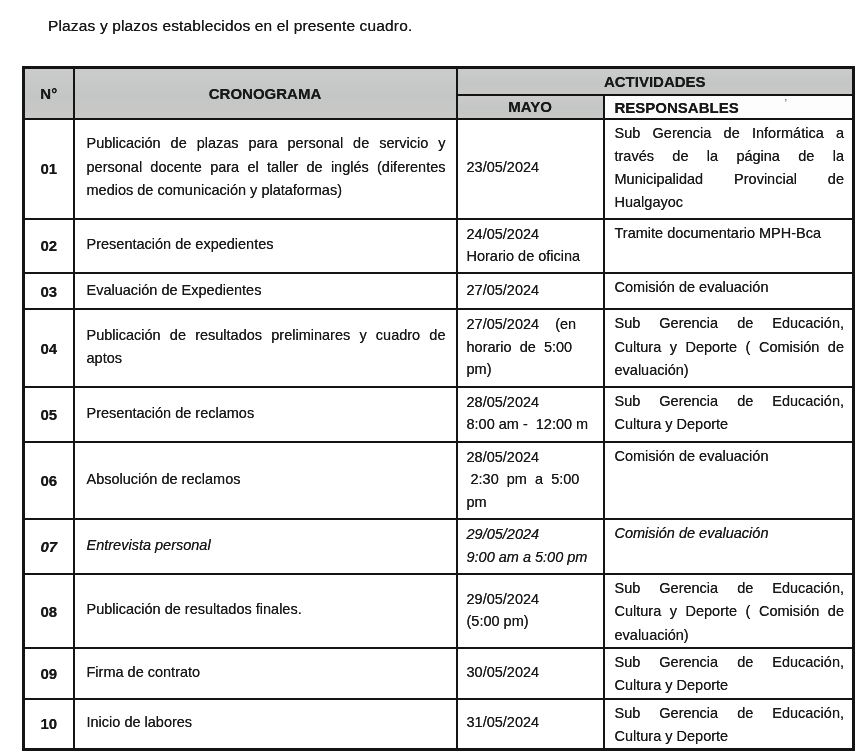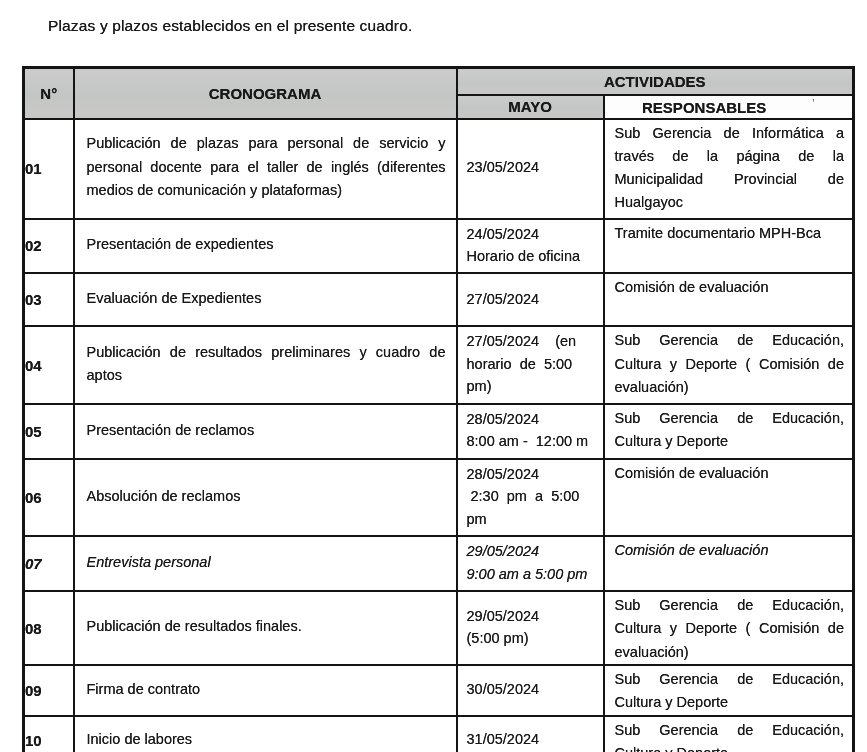--- a/index.html
+++ b/index.html
@@ -28,36 +28,36 @@
     border:2px solid var(--border);
     font-size:14.5px;
     text-shadow:0 0 .55px rgba(10,10,10,.8);
   }
   .cuadro thead th{
     font-size:15px;font-weight:bold;
     background:linear-gradient(180deg,#cbcbcb 0%,#c3c6c5 55%,#c9c8c6 100%);
     text-align:center;vertical-align:middle;
   }
   .cuadro thead th.resp-head{
-    background:#fdfdfd;text-align:center;
+    background:#fdfdfd;text-align:left;padding-left:10px;
   }
   .stray{font-size:10px;vertical-align:super;color:#4a4a4a;
     margin-left:46px;text-shadow:none;font-weight:normal;}
 
   tr.h-top{height:27px;}
   tr.h-sub{height:24px;}
 
-  td.num{font-weight:bold;font-size:15px;text-align:left;vertical-align:middle;}
+  td.num{font-weight:bold;font-size:15px;text-align:center;vertical-align:middle;}
   td.act{padding:0 10px 2px 12px;text-align:justify;vertical-align:middle;line-height:1.62;margin-top:33px;}
   td.mayo{padding:3px 5px 5px 9px;vertical-align:middle;white-space:pre-wrap;line-height:1.55;}
   td.resp{padding:2px 8px 0 10px;vertical-align:top;text-align:justify;line-height:1.6;}
 
   tbody tr:nth-child(1){height:100px;}
   tbody tr:nth-child(2){height:49px;}
-  tbody tr:nth-child(3){height:53px;}
+  tbody tr:nth-child(3){height:36px;}
   tbody tr:nth-child(4){height:77px;}
   tbody tr:nth-child(5){height:50px;}
   tbody tr:nth-child(6){height:73px;}
   tbody tr:nth-child(7){height:47px;font-style:italic;}
   tbody tr:nth-child(8){height:74px;}
   tbody tr:nth-child(9){height:50px;}
   tbody tr:nth-child(10){height:47px;}
 </style>
 </head>
 <body>

